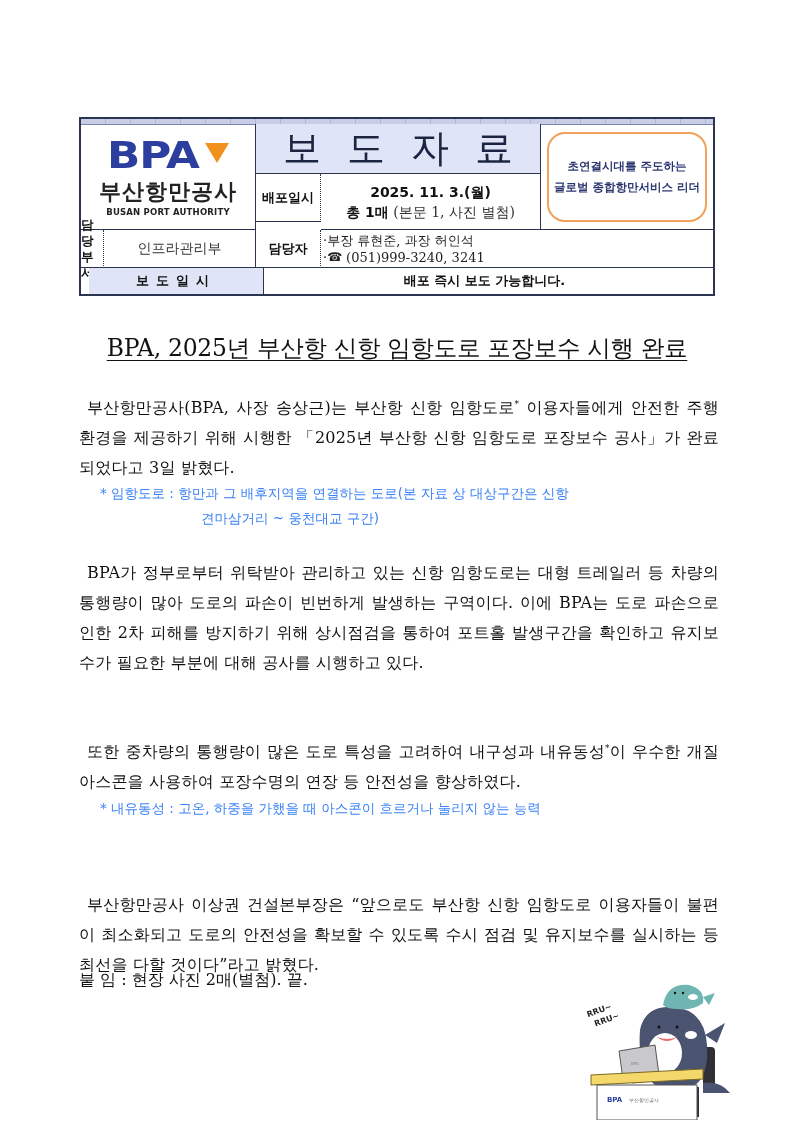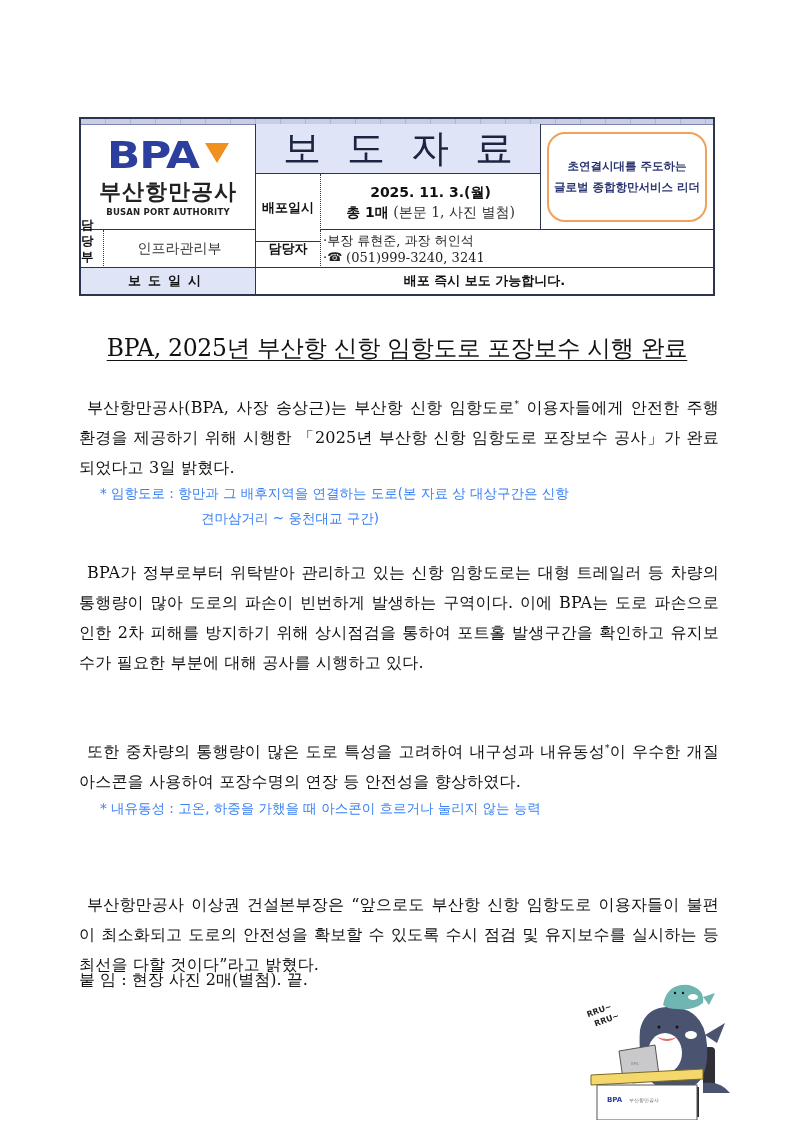--- a/index.html
+++ b/index.html
@@ -25,34 +25,34 @@
            border-top: 20px solid #f0901e; margin-left: 18px; margin-top: 6px; }
     .logo-kr { font-family: "DejaVu Sans", sans-serif; font-size: 22px; color: #222; font-weight: bold; margin-top: 4px; letter-spacing: 1px; }
     .logo-en { font-family: "DejaVu Sans", sans-serif; font-size: 8.5px; color: #222; font-weight: bold; letter-spacing: 0.2px; }
 
     .title-cell { left: 175px; top: 5px; width: 285px; height: 50px; background: #dfe5f7; font-size: 38px; letter-spacing: 26px; color: #1b2440; padding-left: 26px; }
     .slogan-cell { left: 460px; top: 5px; width: 172px; height: 106px; }
     .slogan-box { width: 160px; height: 90px; border: 2px solid #f0a15a; border-radius: 18px; box-sizing: border-box;
            display: flex; flex-direction: column; align-items: center; justify-content: center; text-align: center;
            font-family: "DejaVu Sans", sans-serif; font-weight: bold; font-size: 11.5px; color: #2a3570; line-height: 21px; }
 
-    .dist-label { left: 175px; top: 55px; width: 65px; height: 68px; font-family: Liberation Sans, sans-serif; font-weight: bold; font-size: 13px; }
+    .dist-label { left: 175px; top: 55px; width: 65px; height: 48px; font-family: Liberation Sans, sans-serif; font-weight: bold; font-size: 13px; }
     .dist-val { left: 240px; top: 55px; width: 220px; height: 56px; flex-direction: column; font-size: 14px; line-height: 20px; }
     .dist-val .date { font-family: "DejaVu Sans", sans-serif; font-weight: bold; font-size: 14px; }
     .dist-val .pages b { font-family: "DejaVu Sans", sans-serif; }
     .dist-val .pages span { color: #333; }
 
     .dept-label { left: 0; top: 111px; width: 23px; height: 38px; flex-direction: column; font-family: "DejaVu Sans", sans-serif; font-weight: bold; font-size: 12.5px; line-height: 16px; }
     .dept-val { left: 23px; top: 111px; width: 152px; height: 38px; font-size: 14px; color: #333; }
     .contact-label { left: 175px; top: 111px; width: 65px; height: 38px; font-family: "DejaVu Sans", sans-serif; font-weight: bold; font-size: 13px; }
     .contact-val { left: 240px; top: 111px; width: 392px; height: 38px; flex-direction: column; align-items: flex-start; justify-content: center; font-size: 13px; line-height: 17px; padding-left: 2px; color: #222; }
     .phone { display: flex; align-items: center; }
     .phone-icon { font-family: "DejaVu Sans", sans-serif; font-size: 12px; margin-right: 4px; }
 
-    .rel-label { left: 0; top: 149px; width: 175px; height: 26px; background: #dfe5f7; font-family: "DejaVu Sans", sans-serif; font-weight: bold; font-size: 13px; letter-spacing: 7px; }
+    .rel-label { left: 8px; top: 149px; width: 175px; height: 26px; background: #dfe5f7; font-family: "DejaVu Sans", sans-serif; font-weight: bold; font-size: 13px; letter-spacing: 7px; }
     .rel-val { left: 175px; top: 149px; width: 457px; height: 26px; font-family: "DejaVu Sans", sans-serif; font-weight: bold; font-size: 13px; }
 
     
     .headline { position: absolute; left: 79px; top: 332px; width: 636px; text-align: center; font-size: 23.5px;
            text-decoration: underline; text-underline-offset: 4px; text-decoration-thickness: 1px; white-space: nowrap; letter-spacing: -0.3px; }
 
     
     .para { position: absolute; left: 79px; width: 640px; font-size: 16px; line-height: 30px; text-align: justify; letter-spacing: 0.2px; }
     .para.p1 { top: 389px; }
     .para.p2 { top: 558px; }

